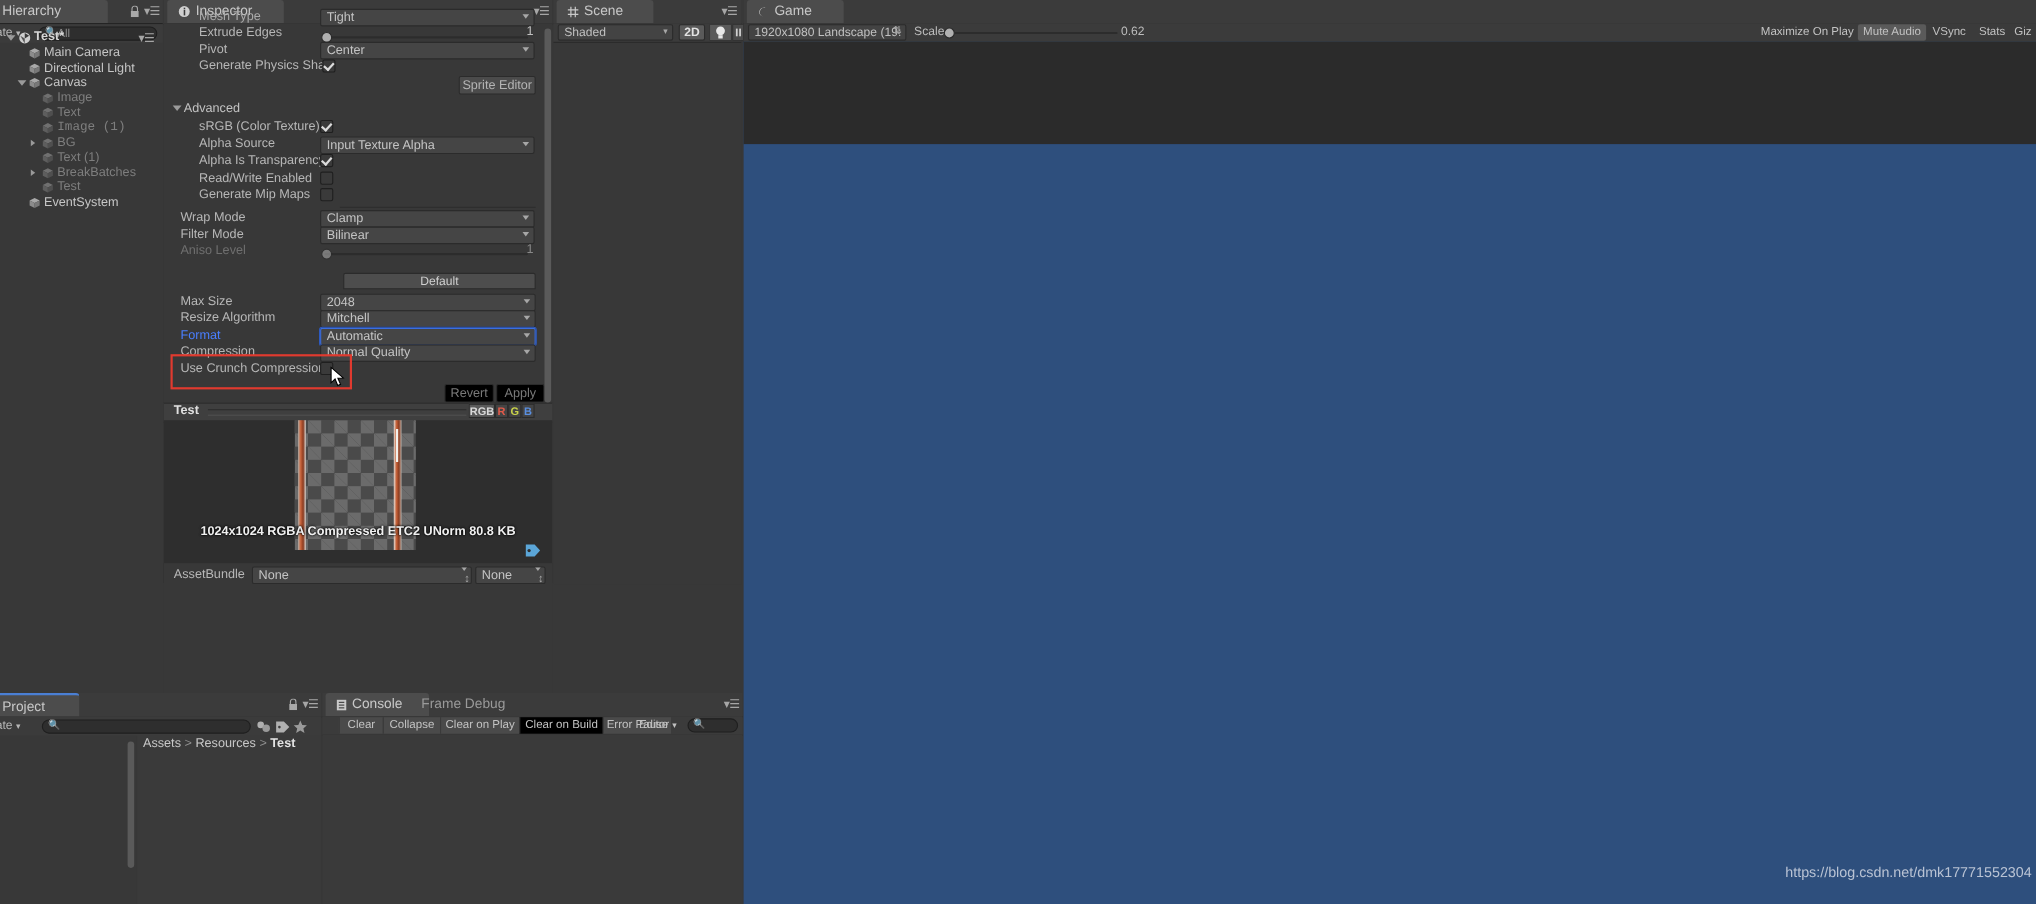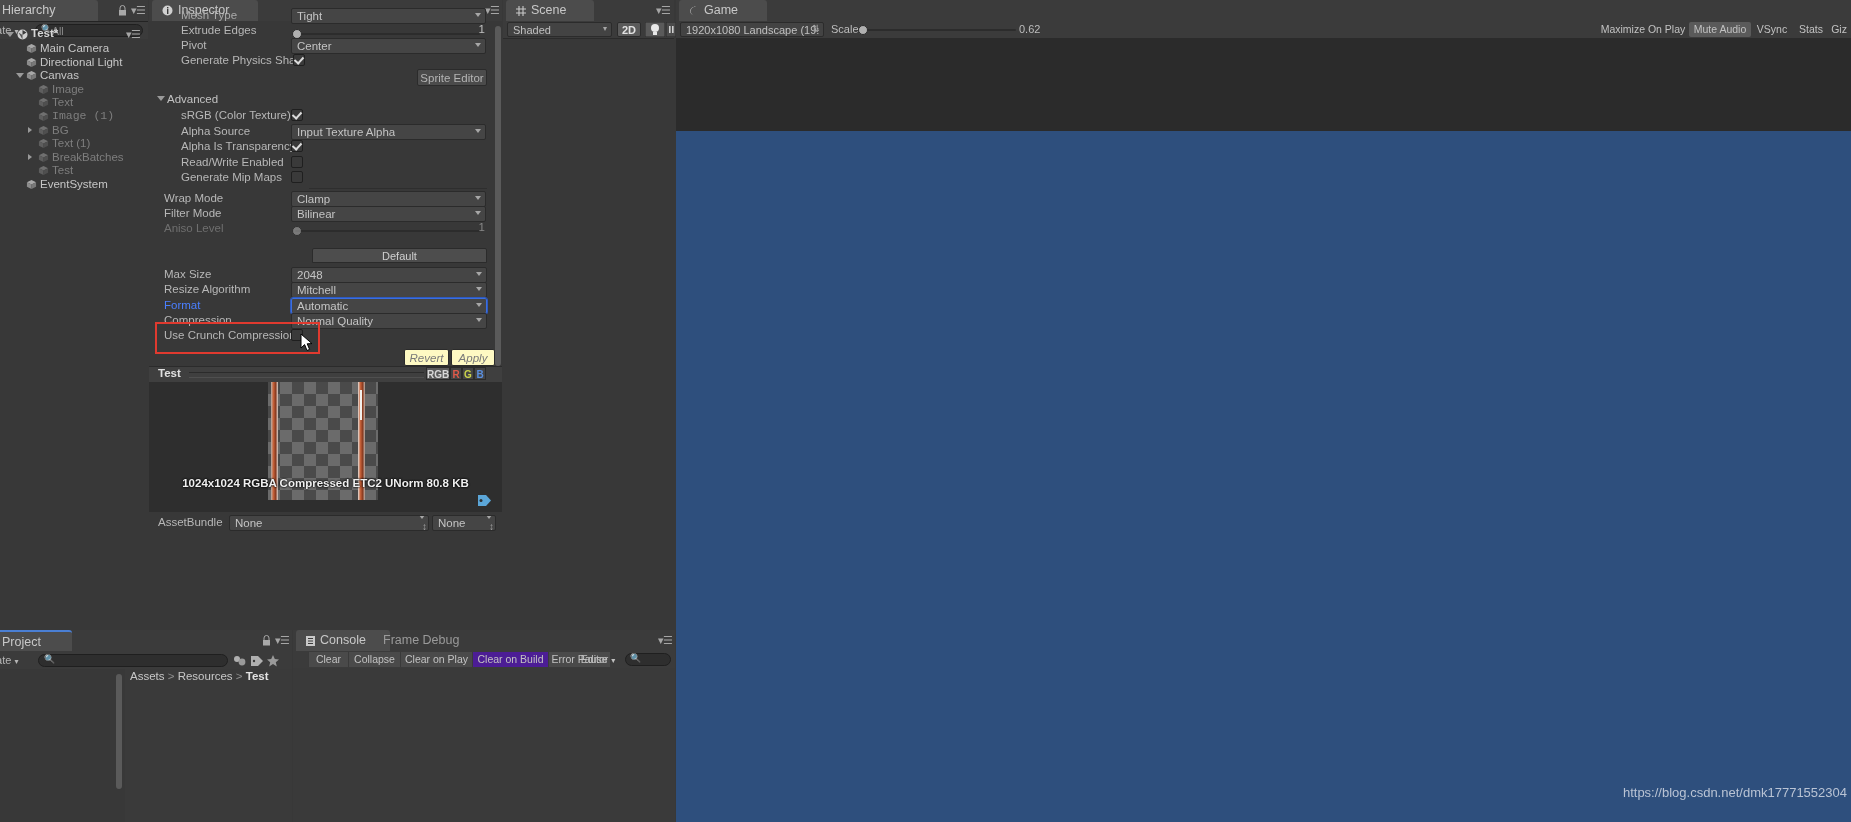--- a/index.html
+++ b/index.html
@@ -23,21 +23,21 @@
          box-sizing:border-box;white-space:nowrap;overflow:hidden;}
   .field.hl{border:1px solid #3b6ee0;outline:1px solid #2d5ac0;}
   .popup:after{content:"";position:absolute;right:4px;top:4px;width:0;height:0;
          border-left:3px solid transparent;border-right:3px solid transparent;border-top:4px solid #a7a7a7;}
   .updown:after{content:"\2195";position:absolute;right:3px;top:-1px;font-size:10px;color:#a9a9a9;}
   .chk{position:absolute;width:12px;height:12px;background:#3a3a3a;border:1px solid #1f1f1f;border-radius:2px;box-sizing:border-box;}
   .chk.on:after{content:"";position:absolute;left:2px;top:0px;width:4px;height:7px;
         border:solid #dcdcdc;border-width:0 2px 2px 0;transform:rotate(42deg);}
   .btn{position:absolute;background:#4b4b4b;border:1px solid #2b2b2b;border-radius:2px;
        height:17px;line-height:16px;text-align:center;font-size:11.5px;color:#b4b4b4;box-sizing:border-box;}
-  .btn.off{color:#7a7a7a;background:#fef9c3;font-style:italic;}
+  .btn.off{color:#7a7a7a;background:#000000;}
   .slider-track{position:absolute;height:2px;background:#2c2c2c;border-radius:1px;}
   .slider-knob{position:absolute;width:10px;height:10px;border-radius:50%;background:#b0b0b0;border:1px solid #2a2a2a;box-sizing:border-box;}
   .sep{position:absolute;height:1px;background:#2e2e2e;}
   
   #hierarchy-panel{left:0;top:0;width:148px;height:630px;background:#383838;}
   .hrow{position:absolute;left:0;height:14px;line-height:14px;font-size:11.5px;white-space:nowrap;}
   .tri{position:absolute;width:0;height:0;border-left:4px solid #9a9a9a;border-top:3px solid transparent;border-bottom:3px solid transparent;}
   .tri.open{border-left:4px solid transparent;border-right:4px solid transparent;border-top:5px solid #9a9a9a;}
   
   #scene-view{position:absolute;left:503px;top:21px;width:171px;height:510px;overflow:hidden;}
@@ -428,21 +428,21 @@
   <div class="tab inactive" style="left:80px;top:0;width:76px;">
     <span>Frame Debug</span>
   </div>
   <div class="burger" style="left:365px;top:4px;">▾☰</div>
 
   <div class="abs" style="left:0;top:21px;width:382px;height:17px;background:#3b3b3b;border-bottom:1px solid #2b2b2b;"></div>
   <div id="console-btns">
       <div class="abs" style="left: 15px; top: 22px; width: 40px; height: 15px; line-height: 14px; text-align: center; font-size: 10.5px; color: rgb(194, 194, 194); background: rgb(74, 74, 74); border-left: 1px solid rgb(58, 58, 58); box-sizing: border-box; white-space: nowrap;">Clear</div>
       <div class="abs" style="left: 55px; top: 22px; width: 52px; height: 15px; line-height: 14px; text-align: center; font-size: 10.5px; color: rgb(194, 194, 194); background: rgb(74, 74, 74); border-left: 1px solid rgb(58, 58, 58); box-sizing: border-box; white-space: nowrap;">Collapse</div>
       <div class="abs" style="left: 107px; top: 22px; width: 72px; height: 15px; line-height: 14px; text-align: center; font-size: 10.5px; color: rgb(194, 194, 194); background: rgb(74, 74, 74); border-left: 1px solid rgb(58, 58, 58); box-sizing: border-box; white-space: nowrap;">Clear on Play</div>
-      <div class="abs" style="left: 179px; top: 22px; width: 76px; height: 15px; line-height: 14px; text-align: center; font-size: 10.5px; color: rgb(194, 194, 194); background: #4c1d95; border-left: 1px solid rgb(58, 58, 58); box-sizing: border-box; white-space: nowrap;">Clear on Build</div>
+      <div class="abs" style="left: 179px; top: 22px; width: 76px; height: 15px; line-height: 14px; text-align: center; font-size: 10.5px; color: rgb(194, 194, 194); background: #000000; border-left: 1px solid rgb(58, 58, 58); box-sizing: border-box; white-space: nowrap;">Clear on Build</div>
       <div class="abs" style="left: 255px; top: 22px; width: 62px; height: 15px; line-height: 14px; text-align: center; font-size: 10.5px; color: rgb(194, 194, 194); background: rgb(74, 74, 74); border-left: 1px solid rgb(58, 58, 58); box-sizing: border-box; white-space: nowrap;">Error Pause</div>
     </div>
   <div class="abs" style="left:281px;top:22px;width:48px;height:15px;line-height:14px;font-size:10.5px;color:#c0c0c0;text-align:center;">
     <span>Editor</span> <span style="font-size:8px;">▾</span>
   </div>
   <div class="abs" style="left:332px;top:23px;width:46px;height:13px;background:#2e2e2e;border:1px solid #1f1f1f;border-radius:7px;box-sizing:border-box;">
     <span class="abs" style="left:4px;top:-1px;font-size:9px;color:#8d8d8d;">🔍</span>
   </div>
   <div class="abs" style="left:0;top:38px;width:382px;height:154px;background:#3a3a3a;"></div>
 </div>

